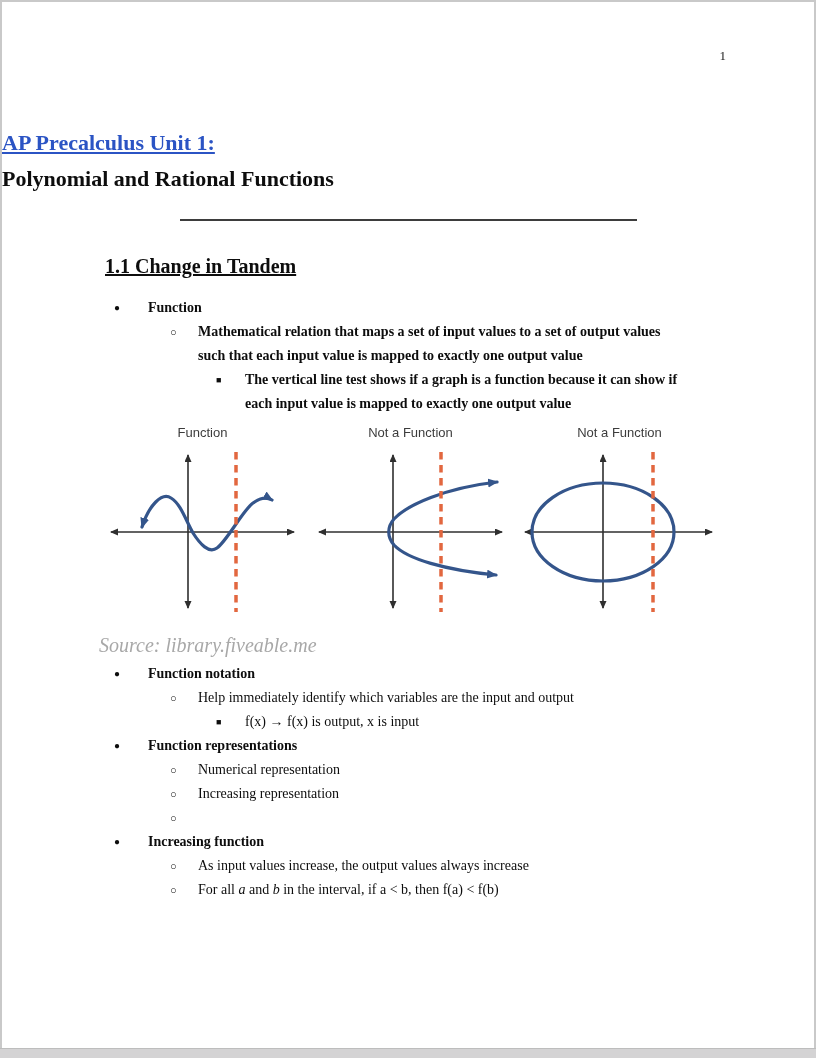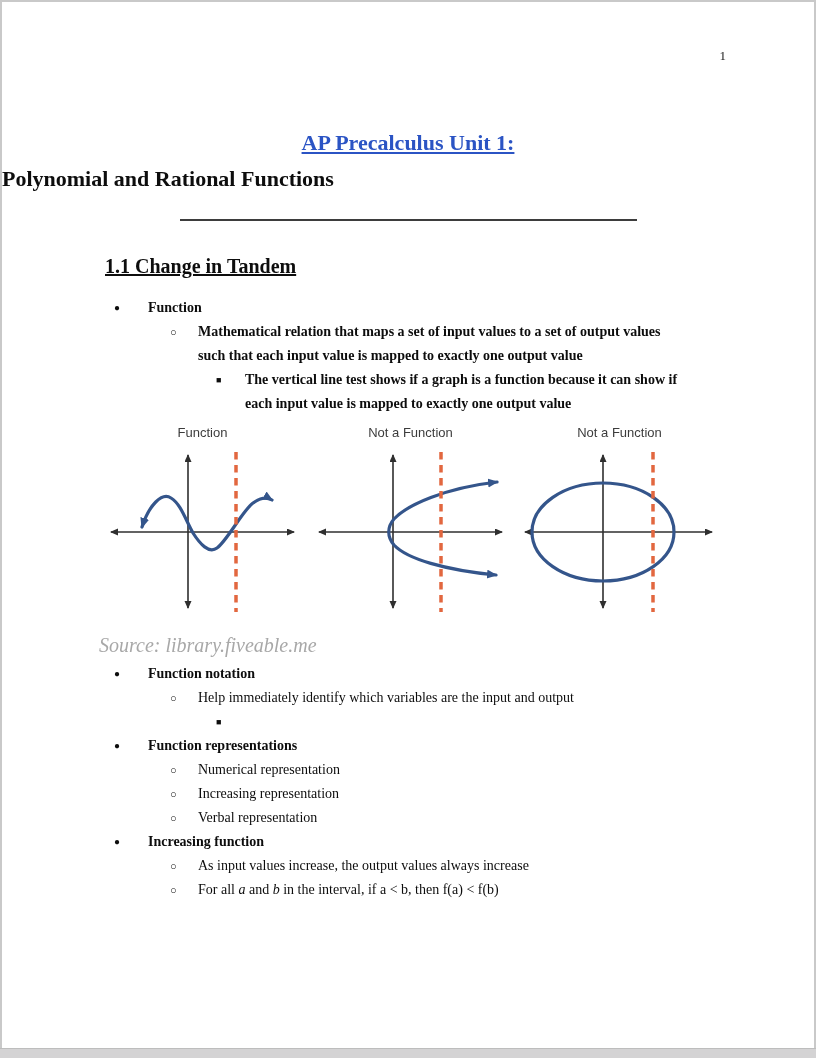--- a/index.html
+++ b/index.html
@@ -12,21 +12,21 @@
     overflow:hidden;
   }
   .page-gap { width:816px; height:10px; background:#d4d3d4; border-top:1px solid #bdbdbd; }
 
   .page-number {
     padding-top:46px; padding-right:88px; text-align:right;
     font-size:13px; color:#222;
   }
 
   .doc-title {
-    margin-top:66px; text-align:center;
+    margin-top:66px; text-align:left;
     font-size:22px; font-weight:bold; text-decoration:underline;
     color:#2b54c4;
   }
   .doc-subtitle {
     margin-top:10px; 
     font-size:22px; font-weight:bold; color:#0d0d0d;
   }
   .separator { width:457px; margin:27px auto 0 auto; border-bottom:2px solid #3d3d3d; height:0; }
 
   .section-heading {
@@ -150,37 +150,37 @@
     <div class="li l1">
       <span class="mk">●</span>
       <span class="txt bold">Function notation</span>
     </div>
     <div class="li l2">
       <span class="mk">○</span>
       <span class="txt">Help immediately identify which variables are the input and output</span>
     </div>
     <div class="li l3">
       <span class="mk">■</span>
+      <span class="txt">f(x) → f(x) is output, x is input</span>
     </div>
 
     <div class="li l1">
       <span class="mk">●</span>
       <span class="txt bold">Function representations</span>
     </div>
     <div class="li l2">
       <span class="mk">○</span>
       <span class="txt">Numerical representation</span>
     </div>
     <div class="li l2">
       <span class="mk">○</span>
       <span class="txt">Increasing representation</span>
     </div>
     <div class="li l2">
       <span class="mk">○</span>
-      <span class="txt">Verbal representation</span>
     </div>
 
     <div class="li l1">
       <span class="mk">●</span>
       <span class="txt bold">Increasing function</span>
     </div>
     <div class="li l2">
       <span class="mk">○</span>
       <span class="txt">As input values increase, the output values always increase</span>
     </div>

